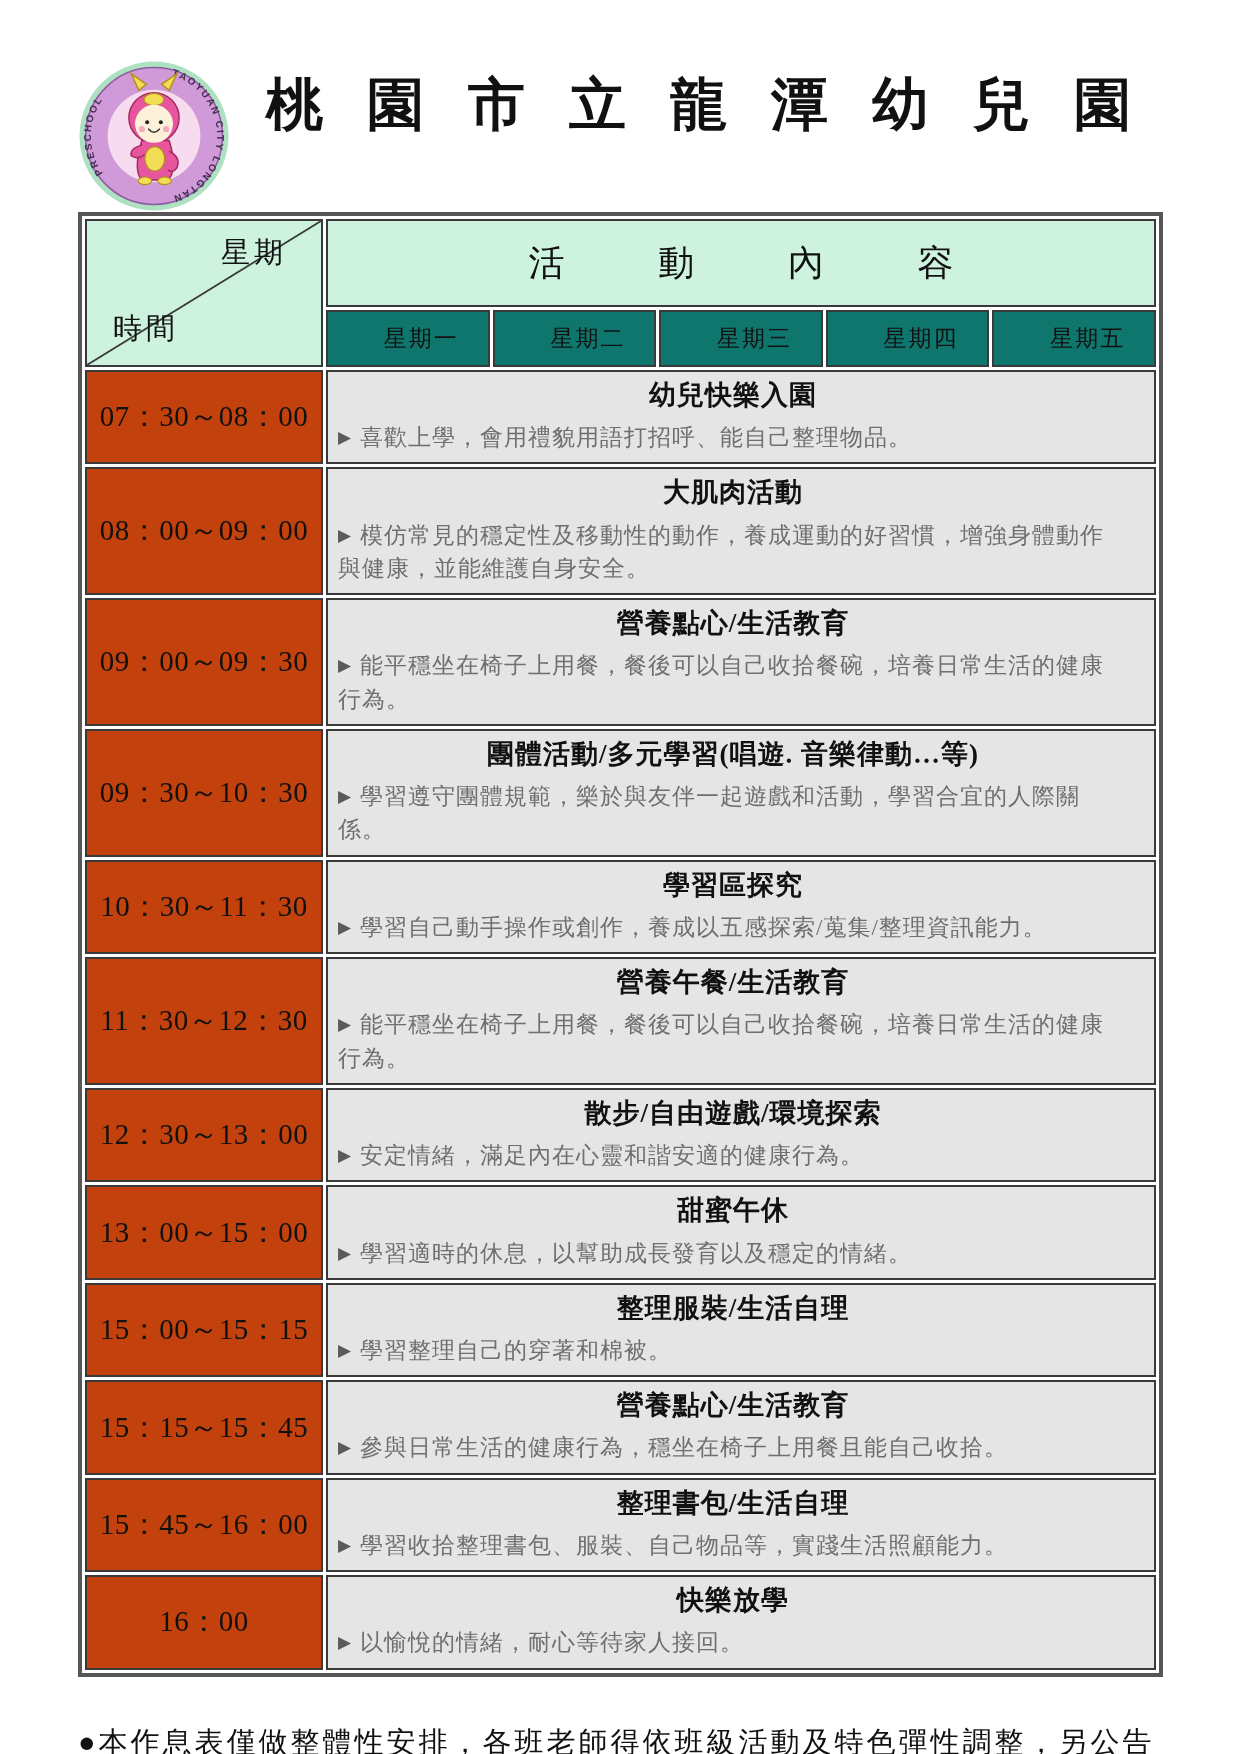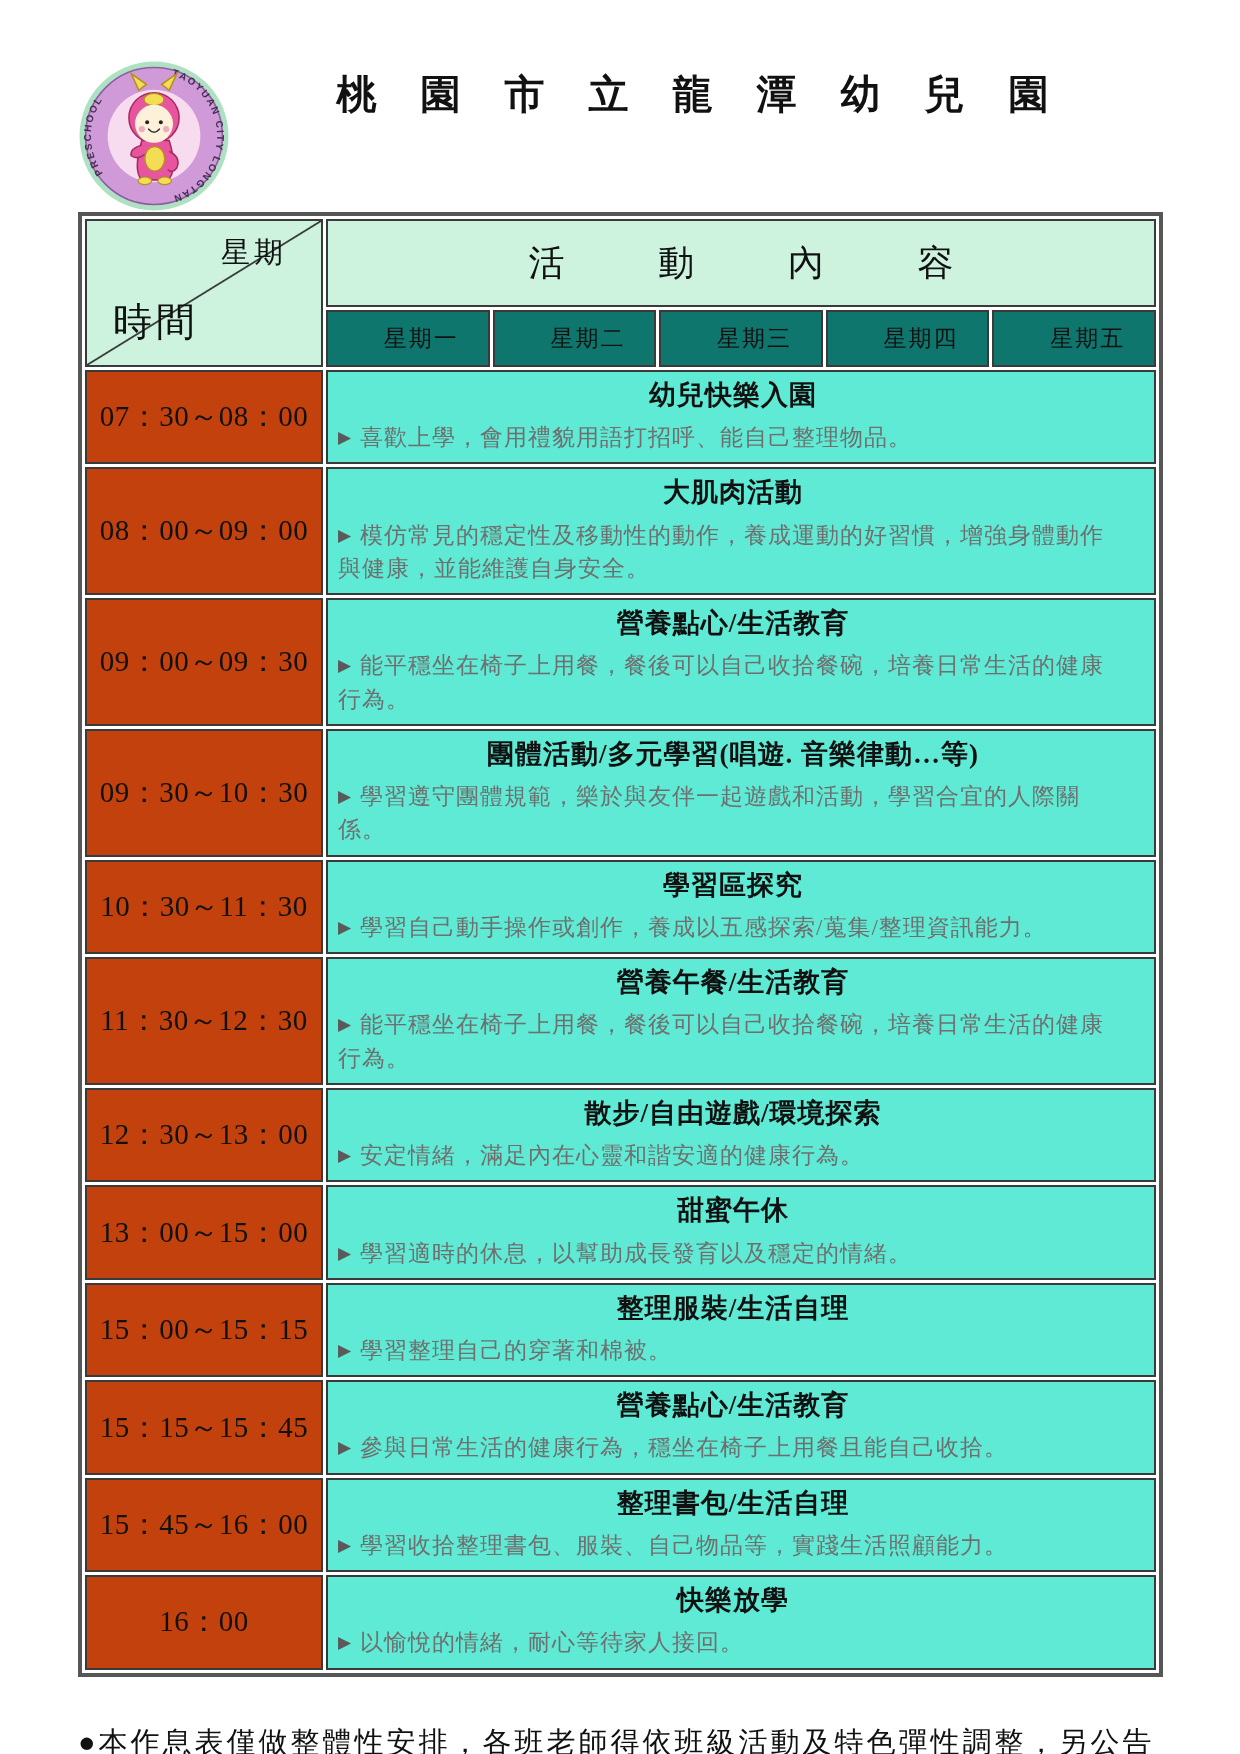--- a/index.html
+++ b/index.html
@@ -15,21 +15,21 @@
     position: relative;
     overflow: hidden;
   }
 
   
   .header-section { display: flex; align-items: flex-start; }
   .logo-wrap { width: 152px; height: 152px; flex: 0 0 152px; margin-top: 2px; }
   .title-block { flex: 1; text-align: center; padding-left: 14px; }
   .school-name {
     margin: 14px 0 12px 0;
-    font-size: 40px;
+    font-size: 57px;
     font-weight: bold;
     letter-spacing: 44px;
     text-indent: 22px;
     white-space: nowrap;
     line-height: 1.15;
   }
   .schedule-subtitle {
     margin: 20px 0 0 0;
     font-size: 46px;
     font-weight: bold;
@@ -71,21 +71,21 @@
       #cdf3de;
     position: relative;
     height: 148px;
   }
   .corner-week {
     position: absolute; top: 12px; right: 34px;
     font-size: 29px; letter-spacing: 4px; font-weight: normal;
   }
   .corner-time {
     position: absolute; bottom: 16px; left: 26px;
-    font-size: 39px; letter-spacing: 4px; font-weight: normal;
+    font-size: 29px; letter-spacing: 4px; font-weight: normal;
   }
 
   .content-header {
     background: #cdf3de;
     height: 84px;
     font-size: 36px;
     font-weight: normal;
     text-align: center;
     letter-spacing: 2.6em;
     text-indent: 2.6em;
@@ -104,21 +104,21 @@
 
   .time-cell {
     height: 88px;
     text-align: center;
     vertical-align: middle;
     font-size: 29px;
     letter-spacing: 0.5px;
     background: #c2410c;
   }
   .content-cell {
-    background: #5eead4;
+    background: #e5e5e5;
     padding: 6px 26px 8px 10px;
     vertical-align: middle;
   }
   .act-title {
     text-align: center;
     font-size: 27px;
     font-weight: bold;
     letter-spacing: 1px;
     line-height: 1.3;
   }

